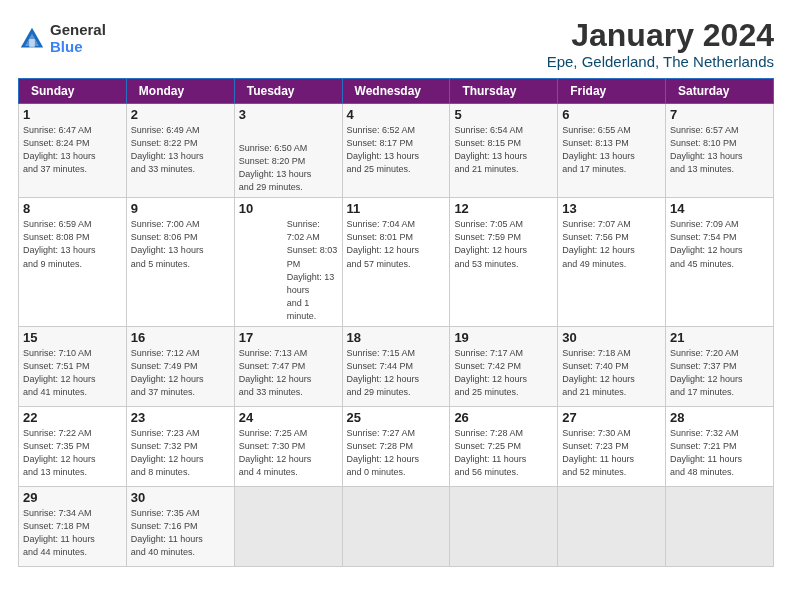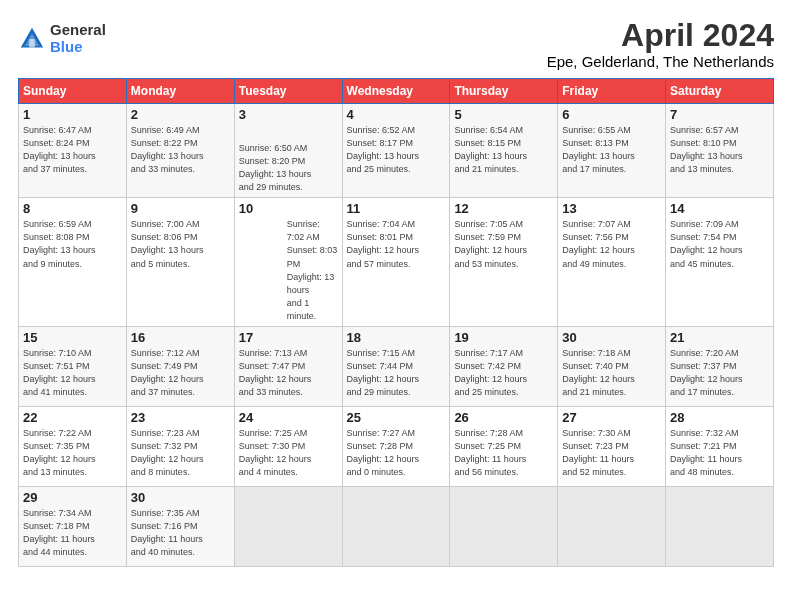--- a/index.html
+++ b/index.html
@@ -51,33 +51,33 @@
       text-align: right;
     }
     .cal-title {
       font-size: 32px;
       font-weight: bold;
       color: #333;
       line-height: 1.1;
     }
     .cal-subtitle {
       font-size: 15px;
-      color: #000000;
+      color: #0c4a6e;
     }
     table {
       width: 100%;
       border-collapse: collapse;
       table-layout: fixed;
     }
     thead tr th {
-      background: #ef4444;
+      background: #701a75;
       color: #fff;
       font-size: 12px;
       font-weight: bold;
-      padding: 5px 4px;
+      padding: 5px 12px;
       text-align: left;
       border: 1px solid #2a70c2;
     }
     tbody tr td {
       vertical-align: top;
       border: 1px solid #ccc;
       padding: 3px 4px;
       font-size: 9.5px;
       color: #333;
       height: 80px;
@@ -112,21 +112,21 @@
         <polygon points="20,4 36,32 4,32" fill="#1a6bbf"></polygon>
         <polygon points="20,12 30,30 10,30" fill="#fff" opacity="0.3"></polygon>
         <rect x="16" y="20" width="8" height="12" fill="#fff" opacity="0.6"></rect>
       </svg>
       <div class="logo-text">
         <span class="logo-general">General</span>
         <span class="logo-blue">Blue</span>
       </div>
     </div>
     <div class="title-block">
-      <div class="cal-title">April 2024</div>
+      <div class="cal-title">January 2024</div>
       <div class="cal-subtitle">Epe, Gelderland, The Netherlands</div>
     </div>
   </div>
 
   <table>
     <thead>
       <tr>
         <th>Sunday</th>
         <th>Monday</th>
         <th>Tuesday</th>

